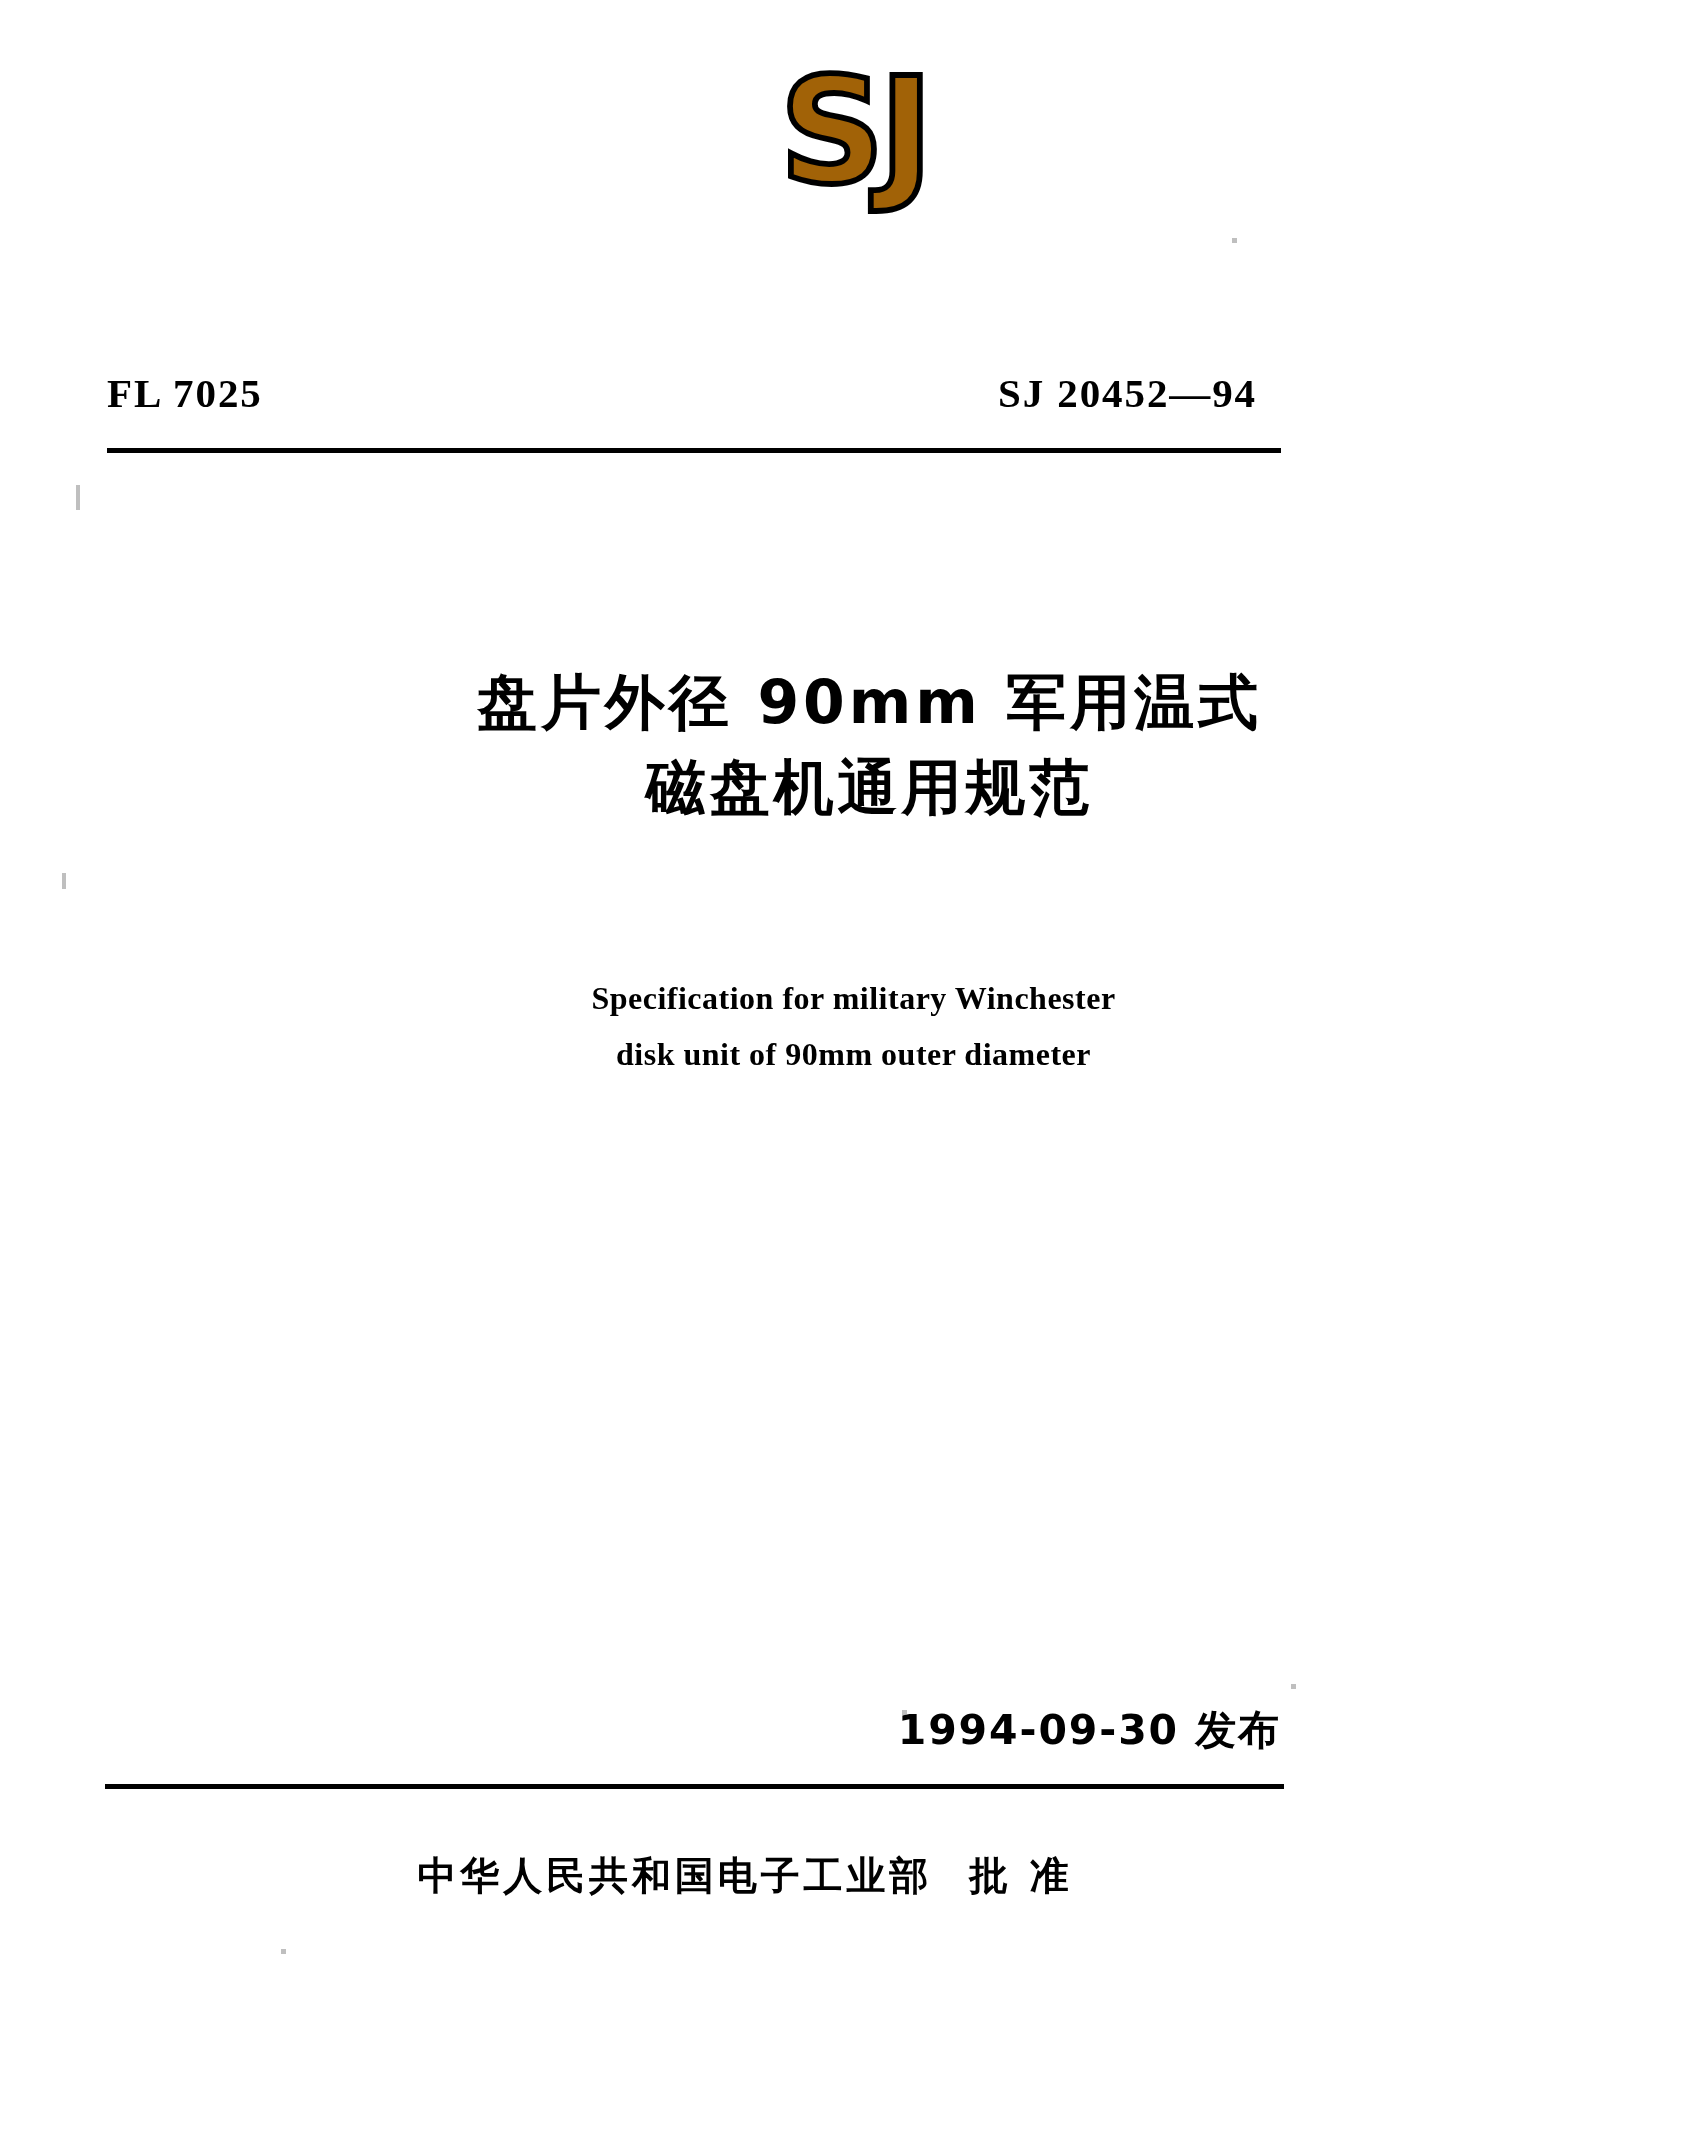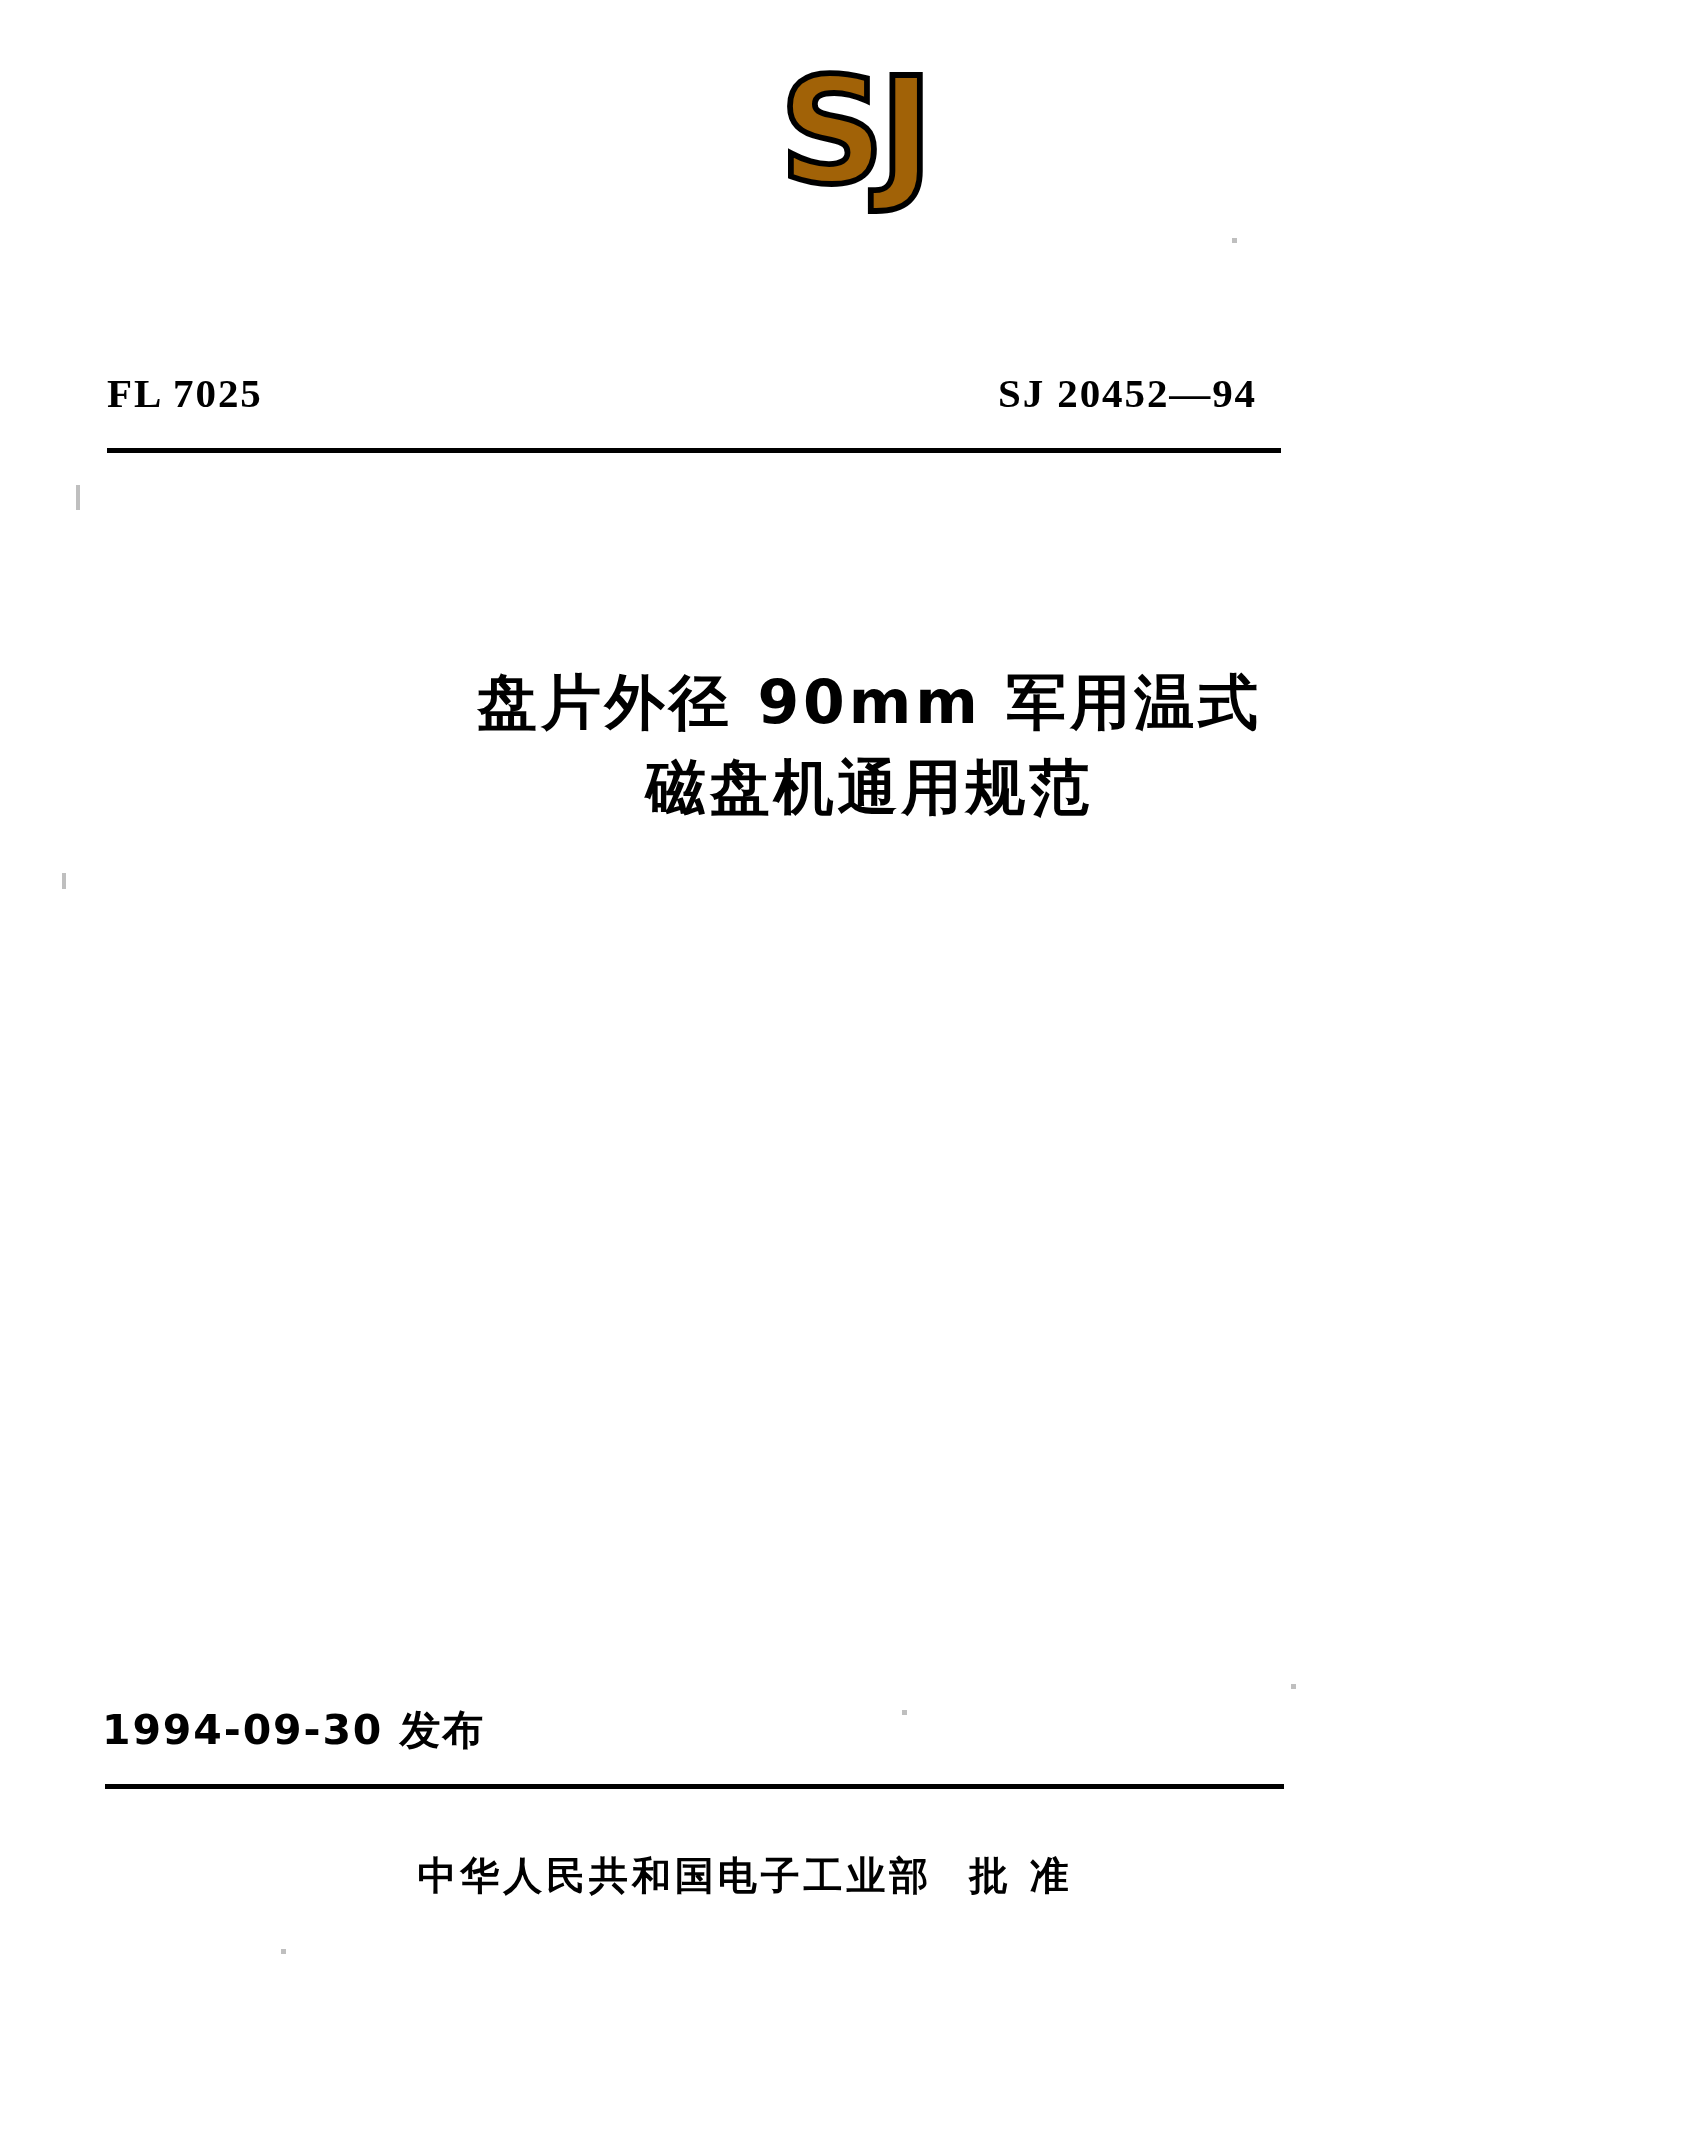--- a/index.html
+++ b/index.html
@@ -111,21 +111,21 @@
     color: #000;
   }
 
   
   .date-row {
     position: absolute;
     left: 102px;
     top: 1703px;
     width: 1179px;
     display: flex;
-    justify-content: flex-start;
+    justify-content: flex-end;
     align-items: baseline;
     font-family: "DejaVu Sans", sans-serif;
     font-weight: bold;
     font-size: 41px;
     letter-spacing: 0px;
     gap: 36px;
   }
   .date-row .cn { letter-spacing: 1.9px; }
 
   .rule-bottom {
@@ -173,20 +173,24 @@
     <span class="sj">SJ 20452—94</span>
   </div>
 
   <div class="rule-top"></div>
 
   <div class="title-cn">
     <div class="l1">盘片外径 90mm 军用温式</div>
     <div class="l2">磁盘机通用规范</div>
   </div>
 
+  <div class="title-en">
+    <div>Specification for military Winchester</div>
+    <div>disk unit of 90mm outer diameter</div>
+  </div>
 
   <div class="date-row">
     <span class="cn">1994-09-30 发布</span>
   </div>
 
   <div class="rule-bottom"></div>
 
   <div class="publisher">
     <span>中华人民共和国电子工业部</span><span class="gap"></span><span>批 准</span>
   </div>

